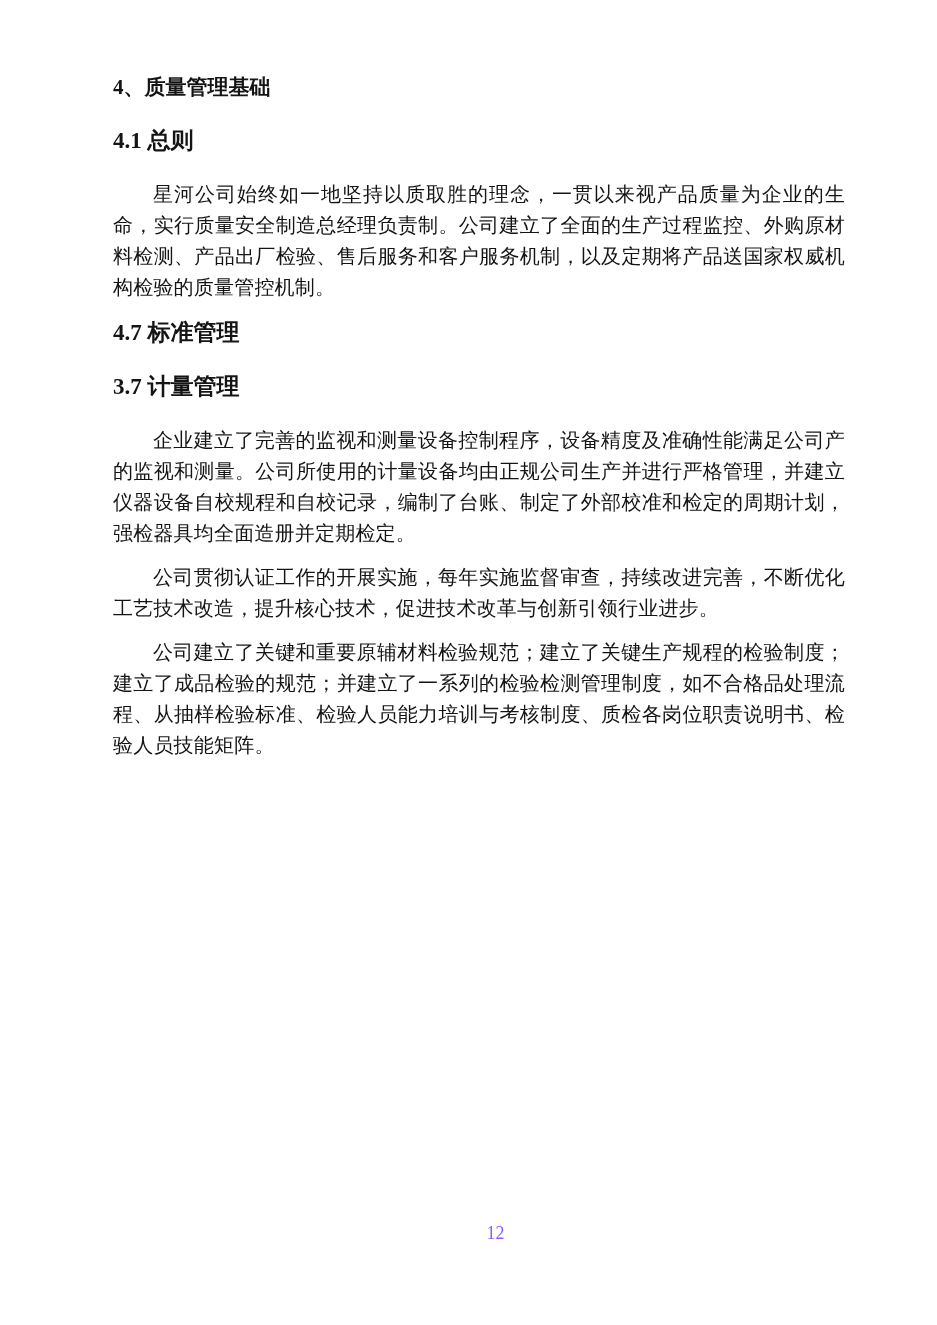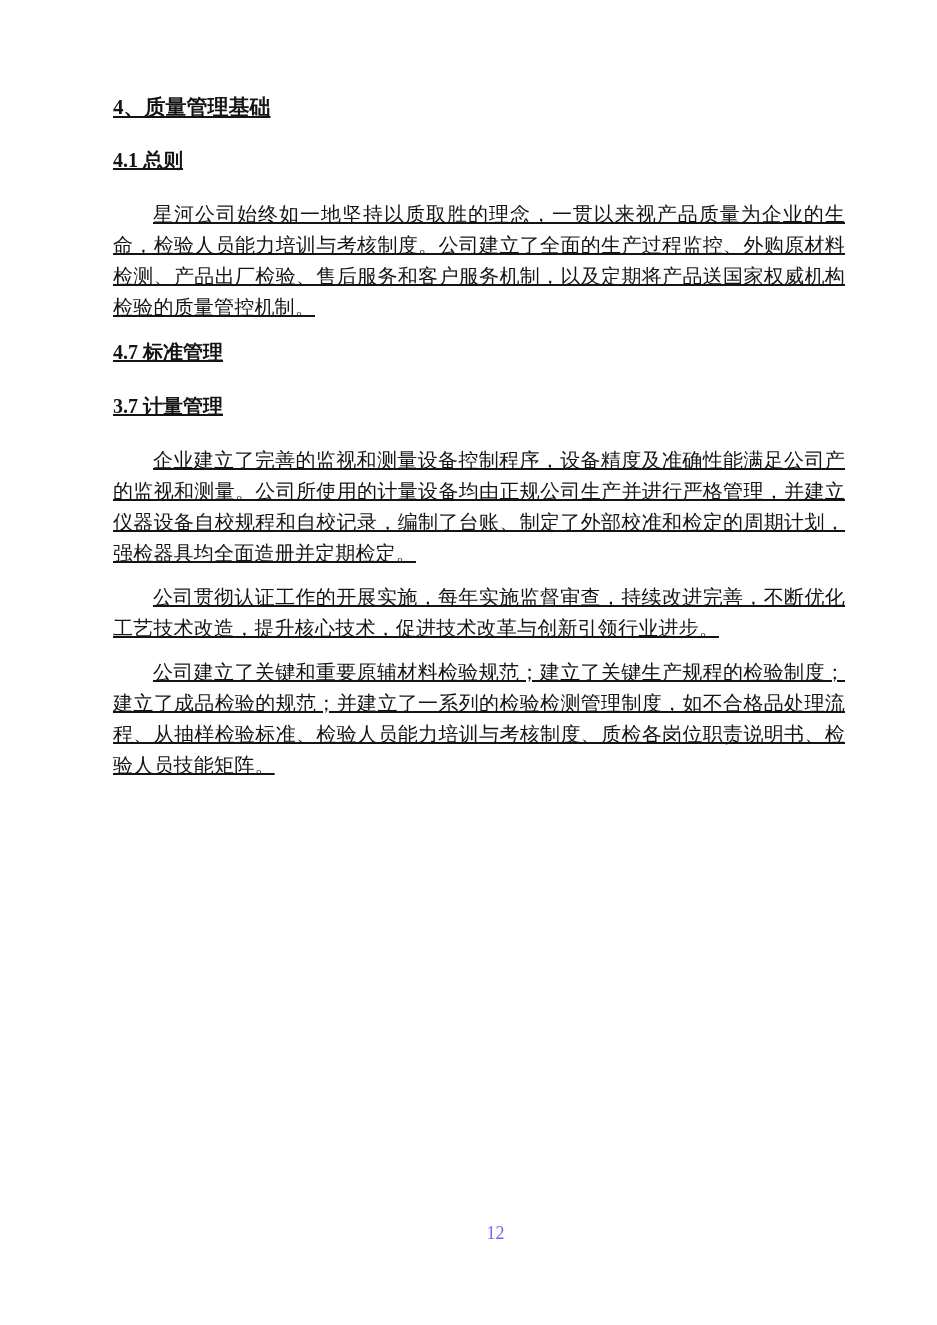--- a/index.html
+++ b/index.html
@@ -12,31 +12,30 @@
     position: relative;
     width: 937px;
     height: 1325px;
     margin: 0 auto;
     background: #ffffff;
     color: #141414;
     font-family: "Liberation Serif", "DejaVu Serif", serif;
     overflow: hidden;
   }
   .content {
-    padding: 92px 92px 0 113px;
-    text-decoration: underline;
+    padding: 72px 92px 0 113px;
   }
   .doc-title {
     font-size: 21px;
     line-height: 31px;
     font-weight: bold;
     margin: 0 0 22px 0;
   }
   .section-heading {
-    font-size: 20px;
+    font-size: 23px;
     line-height: 31px;
     font-weight: bold;
     margin: 14px 0 23px 0;
   }
   .para {
     font-size: 20px;
     line-height: 31px;
     margin: 13px 0 0 0;
     text-indent: 2em;
     text-align: justify;
@@ -56,21 +55,21 @@
 </style>
 </head>
 <body>
 
 <div class="page">
   <div class="content">
 
     <h1 class="doc-title">4、质量管理基础</h1>
 
     <h2 class="section-heading">4.1 总则</h2>
-    <p class="para">星河公司始终如一地坚持以质取胜的理念，一贯以来视产品质量为企业的生命，检验人员能力培训与考核制度。公司建立了全面的生产过程监控、外购原材料检测、产品出厂检验、售后服务和客户服务机制，以及定期将产品送国家权威机构检验的质量管控机制。</p>
+    <p class="para">星河公司始终如一地坚持以质取胜的理念，一贯以来视产品质量为企业的生命，实行质量安全制造总经理负责制。公司建立了全面的生产过程监控、外购原材料检测、产品出厂检验、售后服务和客户服务机制，以及定期将产品送国家权威机构检验的质量管控机制。</p>
 
     <h2 class="section-heading">4.7 标准管理</h2>
 
     <h2 class="section-heading">3.7 计量管理</h2>
     <p class="para">企业建立了完善的监视和测量设备控制程序，设备精度及准确性能满足公司产的监视和测量。公司所使用的计量设备均由正规公司生产并进行严格管理，并建立仪器设备自校规程和自校记录，编制了台账、制定了外部校准和检定的周期计划，强检器具均全面造册并定期检定。</p>
 
     <p class="para">公司贯彻认证工作的开展实施，每年实施监督审查，持续改进完善，不断优化工艺技术改造，提升核心技术，促进技术改革与创新引领行业进步。</p>
 
     <p class="para">公司建立了关键和重要原辅材料检验规范；建立了关键生产规程的检验制度；建立了成品检验的规范；并建立了一系列的检验检测管理制度，如不合格品处理流程、从抽样检验标准、检验人员能力培训与考核制度、质检各岗位职责说明书、检验人员技能矩阵。</p>
 

